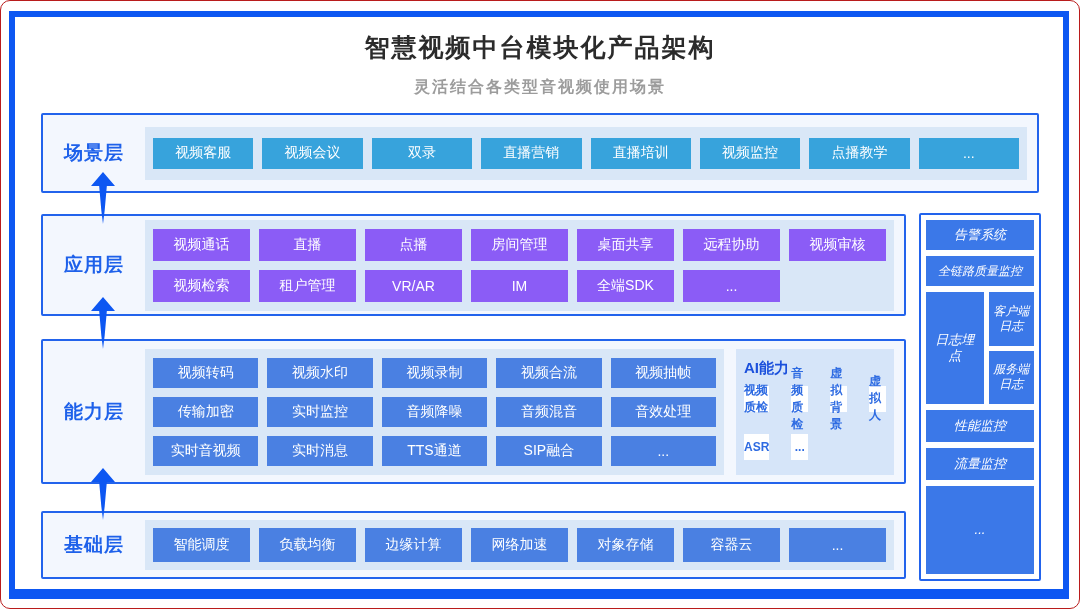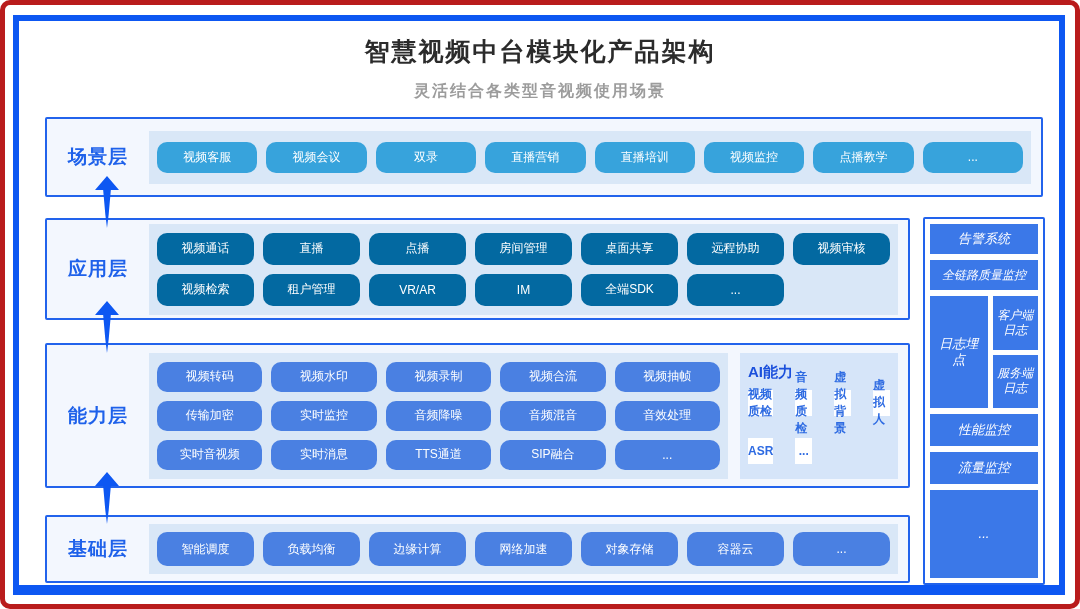--- a/index.html
+++ b/index.html
@@ -1,17 +1,17 @@
 <!DOCTYPE html>
 <html lang="zh"><head>
 <meta charset="utf-8">
 <style>
   html,body{margin:0;padding:0;background:#fff;}
   body{font-family:"Liberation Sans","DejaVu Sans",sans-serif;}
-  .shot{position:relative;width:1080px;height:609px;background:#fff;border:5px solid #b91c1c;
+  .shot{position:relative;width:1080px;height:609px;background:#fff;border:1px solid #b91c1c;
         border-radius:10px;box-sizing:border-box;overflow:hidden;}
   
   .frame{position:absolute;left:8px;top:10px;right:10px;bottom:9px;
          border:6px solid #0d57f2;border-bottom-width:10px;pointer-events:none;}
   
   .header{position:absolute;top:0;left:0;right:0;text-align:center;}
   .title{margin-top:30px;font-size:25px;font-weight:bold;color:#2b2b2b;letter-spacing:2px;}
   .subtitle{margin-top:13px;font-size:16px;font-weight:bold;color:#9c9c9c;letter-spacing:2px;}
   
   .row{position:absolute;border:2px solid #2263ec;background:#f3f7fe;border-radius:2px;
@@ -20,23 +20,23 @@
   .row-app  {left:40px;top:213px;width:865px;height:102px;}
   .row-cap  {left:40px;top:338px;width:865px;height:145px;}
   .row-base {left:40px;top:510px;width:865px;height:68px;}
   .layer-label{flex:0 0 102px;text-align:center;font-weight:bold;color:#1e61ea;font-size:19px;letter-spacing:1px;}
   .tray{flex:1;background:#d9e7f7;margin-right:10px;box-sizing:border-box;display:grid;gap:9px;}
   .tray-scene{grid-template-columns:repeat(8,1fr);padding:11px 8px;}
   .tray-app{grid-template-columns:repeat(7,1fr);padding:9px 8px;}
   .tray-base{grid-template-columns:repeat(7,1fr);padding:8px;}
   .cap-wrap{flex:1;display:flex;gap:12px;margin-right:10px;}
   .tray-cap{flex:1;background:#d9e7f7;display:grid;grid-template-columns:repeat(5,1fr);gap:9px;padding:9px 8px;box-sizing:border-box;}
-  .item{display:flex;align-items:center;justify-content:center;color:#fff;font-size:12px;text-align:center;border-radius:10px;}
+  .item{display:flex;align-items:center;justify-content:center;color:#fff;font-size:14px;text-align:center;}
   .it-scene{background:#37a3dc;height:31px;}
-  .it-app{background:#0369a1;height:32px;}
+  .it-app{background:#8b5cf6;height:32px;}
   .it-cap{background:#4a80e2;height:30px;}
   .it-base{background:#4a80e2;height:34px;}
   
   .ai-box{width:158px;background:#d6e5f9;padding:7px 8px;box-sizing:border-box;}
   .ai-title{text-align:left;color:#1b50dc;font-weight:bold;font-size:15px;margin:3px 0 8px;}
   .ai-grid{display:grid;grid-template-columns:1fr 1fr 1fr 1fr;gap:22px;}
   .ai-item{background:#fff;color:#2e6be2;font-size:12px;height:26px;display:flex;align-items:center;justify-content:center;font-weight:bold;}
   
   .qs-col{position:absolute;left:918px;top:212px;width:122px;height:368px;border:2px solid #2263ec;
           background:#fff;border-radius:2px;box-sizing:border-box;padding:5px;display:flex;flex-direction:column;gap:6px;}

